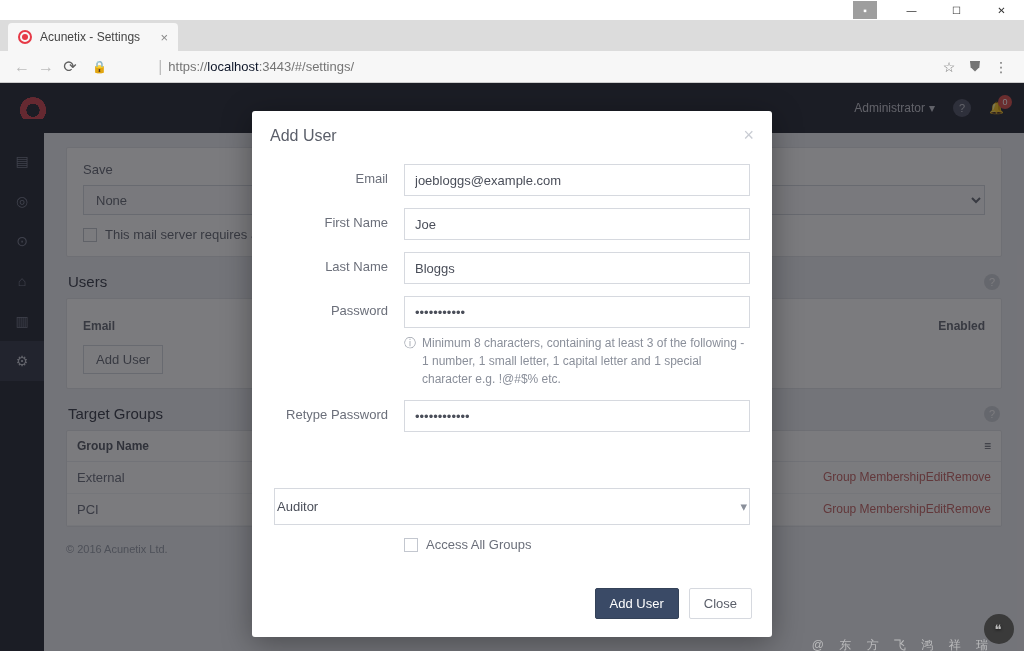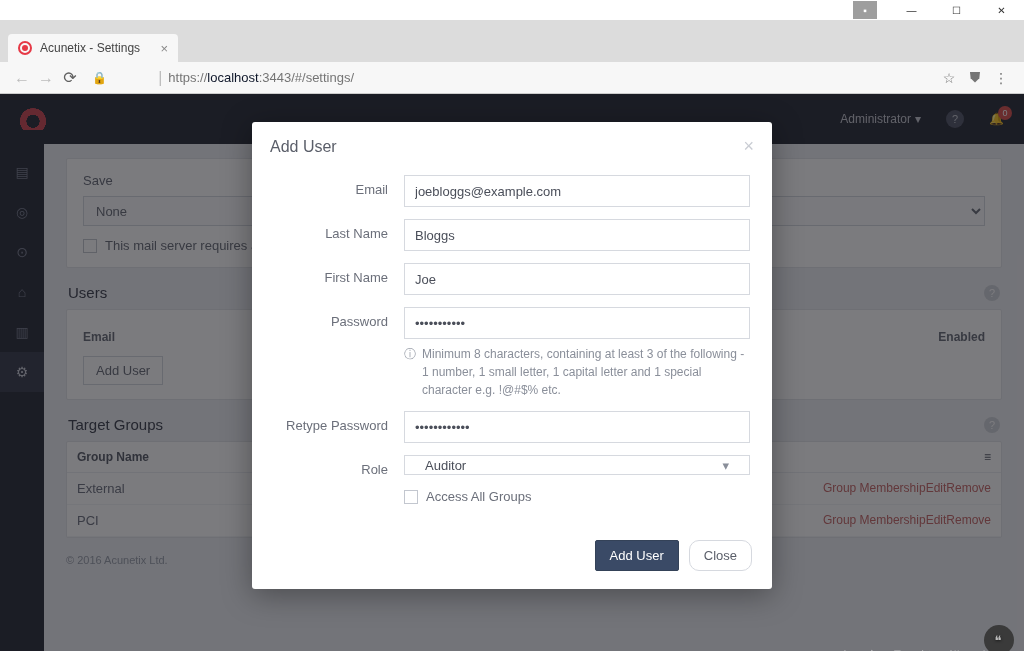--- a/index.html
+++ b/index.html
@@ -4,21 +4,21 @@
 <style>
 * { margin: 0; padding: 0; box-sizing: border-box; font-family: -apple-system, BlinkMacSystemFont, "Segoe UI", Arial, sans-serif; }
 body { background: #f0f0f0; width: 1024px; height: 651px; overflow: hidden; position: relative; }
 
 
 .win-titlebar { height: 20px; background: #fff; display: flex; justify-content: flex-end; align-items: center; }
 .win-btn { width: 45px; height: 20px; display: flex; align-items: center; justify-content: center; font-size: 10px; color: #333; }
 .win-avatar { width: 24px; height: 18px; background: #9e9e9e; margin-right: 12px; display:flex; align-items:center; justify-content:center; color:#fff; font-size:10px;}
 
 
-.chrome-tabs { height: 42px; background: #dcdcdc; display: flex; align-items: flex-end; padding-left: 8px; }
+.chrome-tabs { height: 31px; background: #dcdcdc; display: flex; align-items: flex-end; padding-left: 8px; }
 .chrome-tab { background: #f7f7f7; height: 28px; min-width: 170px; border-radius: 4px 4px 0 0; display: flex; align-items: center; padding: 0 10px; font-size: 12px; color: #444; position: relative; }
 .tab-favicon { width: 14px; height: 14px; border-radius: 50%; border: 2px solid #e63946; margin-right: 8px; position:relative; }
 .tab-favicon::after { content:""; position:absolute; left:2px; top:2px; width:6px; height:6px; border-radius:50%; background:#e63946; }
 .tab-close { margin-left: auto; color: #888; font-size: 13px; }
 
 
 .chrome-addr { height: 32px; background: #f7f7f7; display: flex; align-items: center; padding: 0 10px; border-bottom: 1px solid #ccc; }
 .nav-icon { width: 24px; text-align: center; color: #616161; font-size: 16px; }
 .nav-icon.disabled { color: #bcbcbc; }
 .secure-lock { color: #0b8043; font-size: 12px; margin-right: 4px; }
@@ -26,21 +26,21 @@
 .url { font-size: 13px; color: #757575; flex: 1; }
 .url .host { color: #0f172a; }
 .addr-icon { width: 26px; text-align: center; color: #757575; font-size: 14px; }
 
 
 .app-wrap { position: relative; height: 569px; }
 .app-dimmer { position: absolute; inset: 0; background: rgba(15, 15, 20, 0.55); z-index: 5; }
 
 .app-header { height: 50px; background: #2c2f3b; display: flex; align-items: center; padding: 0 20px; color: #c6c8d0; }
 .app-logo { width: 26px; height: 22px; background: radial-gradient(circle at 50% 60%, #2c2f3b 35%, #cf4b56 36% 70%, transparent 71%); border-radius: 50% 50% 0 0; }
-.hdr-right { margin-left: auto; display: flex; align-items: center; gap: 25px; font-size: 12px; }
+.hdr-right { margin-left: auto; display: flex; align-items: center; gap: 18px; font-size: 12px; }
 .hdr-user { display:flex; align-items:center; gap:4px; }
 .hdr-q { width:18px; height:18px; border-radius:50%; background:#555a6b; display:flex; align-items:center; justify-content:center; font-size:11px;}
 .hdr-bell { position:relative; color:#c6c8d0; }
 .hdr-bell .badge { position:absolute; top:-6px; right:-8px; background:#d9534f; color:#fff; border-radius:50%; width:14px; height:14px; font-size:9px; display:flex; align-items:center; justify-content:center;}
 
 .app-body { display: flex; height: 519px; }
 .app-sidebar { width: 44px; background: #2c2f3b; padding-top: 8px; }
 .side-item { height: 40px; display: flex; align-items: center; justify-content: center; color: #7b8091; font-size: 14px; }
 .side-item.active { background: #3a3e4e; color:#c9ccd6; }
 
@@ -69,28 +69,28 @@
 .modal-overlay { position: absolute; inset: 0; display: flex; align-items: flex-start; justify-content: center; z-index: 10; padding-top: 28px; }
 .modal { width: 520px; background: #fff; border-radius: 3px; box-shadow: 0 6px 30px rgba(0,0,0,.35); }
 .modal-hdr { padding: 14px 18px; display: flex; justify-content: space-between; align-items: center; border-bottom: none;}
 .modal-title { font-size: 16px; color: #5a5e69; font-weight: 400; }
 .modal-close { color: #c9ccd3; font-size: 18px; }
 .modal-body { padding: 4px 22px 14px; }
 .frow { display: flex; align-items: flex-start; margin-bottom: 12px; }
 .flabel { width: 130px; text-align: right; padding-right: 16px; font-size: 13px; color: #6b6f7a; padding-top: 7px; }
 .fcontrol { flex: 1; }
 .finput { width: 100%; height: 32px; border: 1px solid #d6d9df; padding: 0 10px; font-size: 13px; color: #4a4e59; background:#fff; }
-.fselect { width: 100%; height: 20px; border: 1px solid #d6d9df; padding: 0 20px; font-size: 13px; color: #4a4e59; background:#fff; display:flex; align-items:center; justify-content:space-between;}
+.fselect { width: 100%; height: 37px; border: 1px solid #d6d9df; padding: 0 2px; font-size: 13px; color: #4a4e59; background:#fff; display:flex; align-items:center; justify-content:space-between;margin-top:44px;}
 .fhint { font-size: 12px; color: #8a8f9a; margin-top: 6px; display:flex; gap:6px; line-height:1.5;}
 .fhint-icon { color:#9ea3ad; }
 .fcheck-row { display:flex; align-items:center; gap:8px; font-size:13px; color:#6b6f7a;}
 .fcheck { width:14px; height:14px; border:1px solid #c3c7cf; }
 .modal-ftr { padding: 10px 20px 18px; display: flex; justify-content: flex-end; gap: 10px; }
 .btn-primary { background: #3a4a66; color: #fff; border: 1px solid #344258; padding: 7px 14px; font-size: 13px; border-radius: 2px; }
-.btn-default { background: #fff; color: #5a5e69; border: 1px solid #d6d9df; padding: 7px 14px; font-size: 13px; border-radius: 10px; }
+.btn-default { background: #fff; color: #5a5e69; border: 1px solid #d6d9df; padding: 7px 14px; font-size: 13px; border-radius: 2px; }
 
 
 .wmark { position:absolute; right:10px; bottom:8px; z-index:20; color:#fff; text-shadow:0 1px 3px rgba(0,0,0,.6); font-size:22px; font-weight:500; display:flex; align-items:center; gap:10px; letter-spacing:2px;}
 .wmark-sub { position:absolute; right:30px; bottom:-2px; z-index:20; color:#d6d6d6; font-size:12px; letter-spacing:6px; opacity:.7;}
 .wmark-ico { width:30px; height:30px; background:#3a3a3a; border-radius:50%; display:flex; align-items:center; justify-content:center; font-size:13px; color:#bbb;}
 </style>
 </head>
 <body>
 
 <div class="win-titlebar">
@@ -207,43 +207,42 @@
       <div class="modal-hdr">
         <div class="modal-title">Add User</div>
         <div class="modal-close">×</div>
       </div>
       <div class="modal-body">
         <div class="frow">
           <div class="flabel">Email</div>
           <div class="fcontrol"><input class="finput" value="joebloggs@example.com" style=""></div>
         </div>
         <div class="frow">
+          <div class="flabel">First Name</div>
+          <div class="fcontrol"><input class="finput" value="Joe" style=""></div>
+        </div>
+        <div class="frow">
           <div class="flabel">Last Name</div>
           <div class="fcontrol"><input class="finput" value="Bloggs" style=""></div>
-        </div>
-        <div class="frow">
-          <div class="flabel">First Name</div>
-          <div class="fcontrol"><input class="finput" value="Joe" style=""></div>
         </div>
         <div class="frow">
           <div class="flabel">Password</div>
           <div class="fcontrol">
             <input class="finput" value="•••••••••••" style="">
             <div class="fhint">
               <span class="fhint-icon">ⓘ</span>
               <span>Minimum 8 characters, containing at least 3 of the following - 1 number, 1 small letter, 1 capital letter and 1 special character e.g. !@#$% etc.</span>
             </div>
           </div>
         </div>
         <div class="frow">
           <div class="flabel">Retype Password</div>
           <div class="fcontrol"><input class="finput" value="••••••••••••" style=""></div>
         </div>
         <div class="frow">
-          <div class="flabel">Role</div>
           <div class="fcontrol">
             <div class="fselect">
               <span>Auditor</span>
               <span style="color:#8a8f9a">▾</span>
             </div>
           </div>
         </div>
         <div class="frow">
           <div class="flabel"></div>
           <div class="fcontrol">

